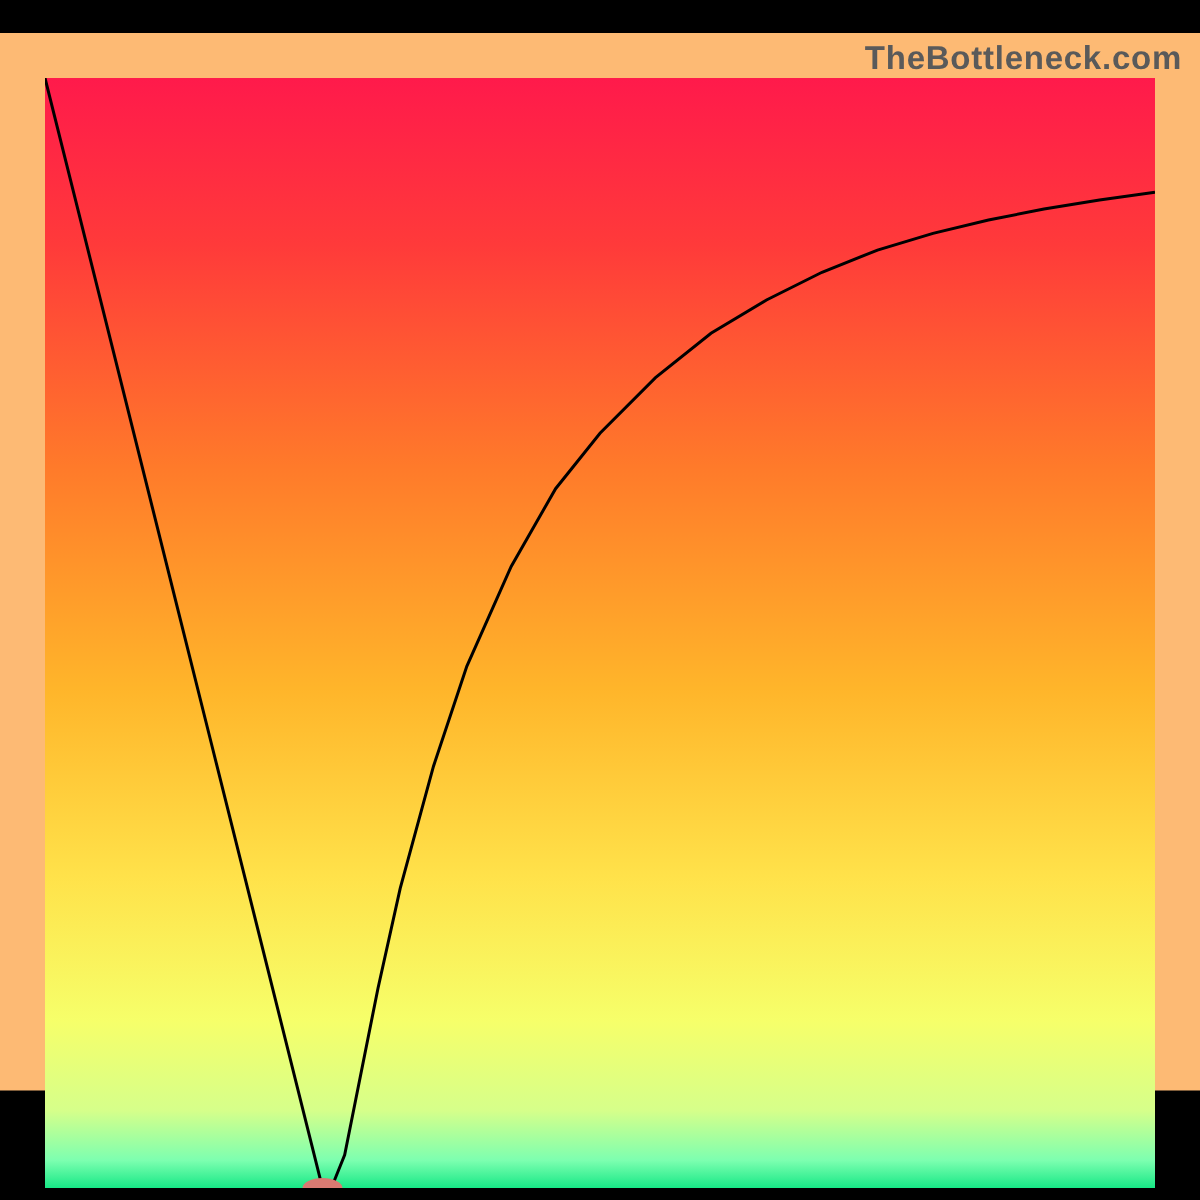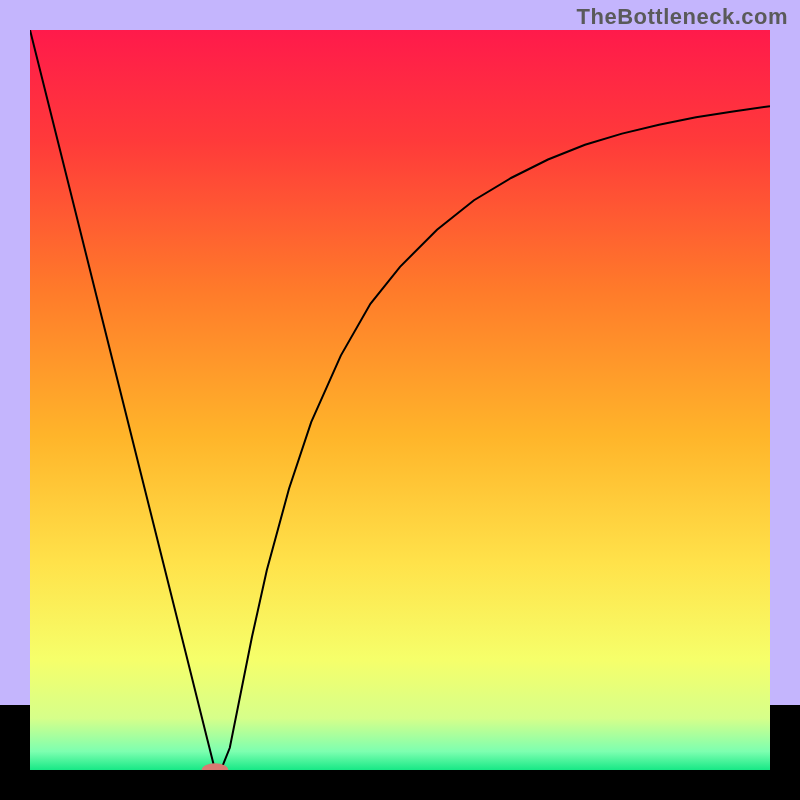--- a/index.html
+++ b/index.html
@@ -8,21 +8,22 @@
     width: 800px;
     height: 800px;
     background: #000;
     font-family: Arial, Helvetica, sans-serif;
     overflow: hidden;
   }
   .frame {
     position: relative;
     width: 800px;
     height: 705px;
-    background: #c4b5fd;
+    background: #fdba74;
+    margin-top: 22px;
   }
   .watermark {
     position: absolute;
     top: 4px;
     right: 12px;
     color: #5a5a5a;
     font-size: 22px;
     font-weight: 600;
     letter-spacing: 0.5px;
     z-index: 10;

